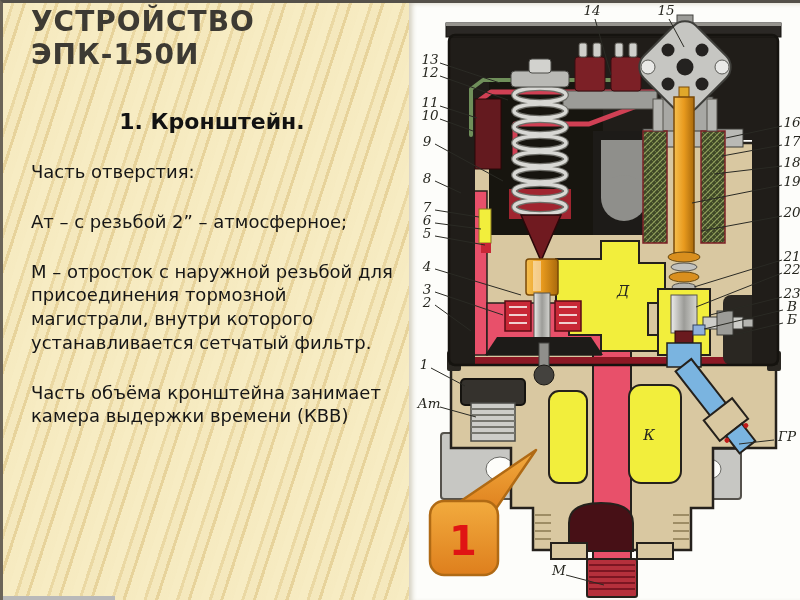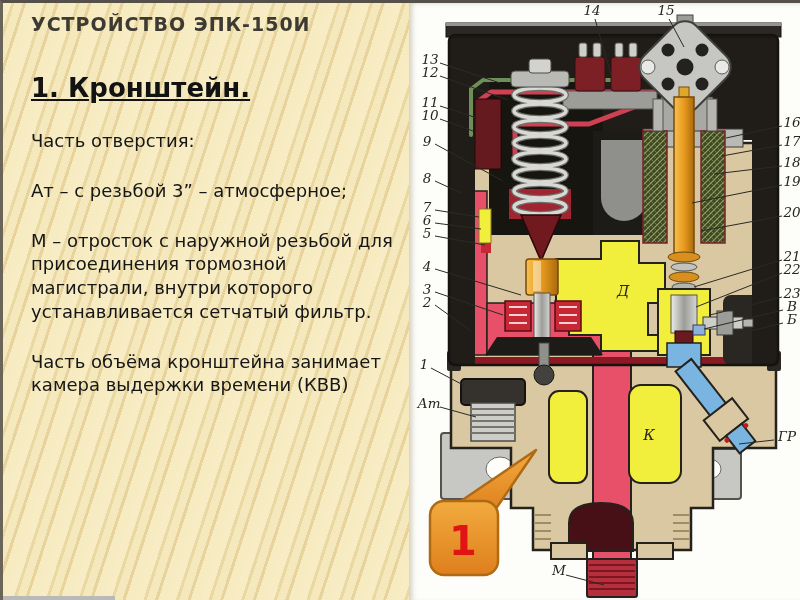--- a/index.html
+++ b/index.html
@@ -8,23 +8,23 @@
     background-color:#f7ecc3;
     background-image:
       repeating-linear-gradient(108deg,
         rgba(205,170,90,0) 0 8px,
         rgba(205,170,90,0.30) 8px 11px,
         rgba(205,170,90,0.06) 11px 19px,
         rgba(205,170,90,0.38) 19px 22px,
         rgba(205,170,90,0.02) 22px 31px);
     border-top:3px solid #55514a;border-left:3px solid #6b6458;box-sizing:border-box;}
   .text-panel{position:absolute;left:0;top:0;width:406px;height:600px;}
-  .slide-title{margin:10px 0 0 28px;font-size:19px;letter-spacing:1px;color:#3d3a33;}
-  .section-heading{margin:38px 8px 0 28px;width:362px;
-    font-size:26px;font-weight:bold;color:#121212;text-decoration:underline;}
+  .slide-title{margin:2px 0 0 28px;font-size:28px;letter-spacing:1px;color:#3d3a33;}
+  .section-heading{margin:38px 8px 0 28px;width:362px;text-align:center;
+    font-size:22px;font-weight:bold;color:#121212;}
   .para{margin:26px 0 0 28px;width:368px;font-size:18px;line-height:1.32;color:#161616;}
   .para.gap-large{}
   .para.gap-small{}
   .pic-panel{position:absolute;left:406px;top:0;width:394px;height:600px;background:#fdfdfa;
     box-shadow:inset 3px 0 5px rgba(90,70,20,0.25);}
   .edge-bottom{position:absolute;left:0;bottom:0;width:112px;height:4px;background:#b9b9b9;}
   svg{display:block;}
   .dg-label{font:italic 13.5px "DejaVu Serif","Liberation Serif",serif;fill:#26261f;text-anchor:middle;}
   .dg-label.big{font-size:15px;}
   .leader{stroke:#2a2a24;stroke-width:1;}
@@ -34,21 +34,21 @@
 </style>
 </head>
 <body>
 
 <div class="slide">
 
   <div class="text-panel">
     <h1 class="slide-title">УСТРОЙСТВО ЭПК-150И</h1>
     <div class="section-heading">1. Кронштейн.</div>
     <p class="para">Часть отверстия:</p>
-    <p class="para">Ат – с резьбой 3” – атмосферное;</p>
+    <p class="para">Ат – с резьбой 2” – атмосферное;</p>
     <p class="para gap-large">М – отросток с наружной резьбой для присоединения тормозной магистрали, внутри которого устанавливается сетчатый фильтр.</p>
     <p class="para gap-small">Часть объёма кронштейна занимает камера выдержки времени (КВВ)</p>
   </div>
 
   <div class="pic-panel">
     <svg id="diagram-svg" width="394" height="600" viewBox="406 0 394 600" role="img">
       <defs>
         <linearGradient id="gold" x1="0" y1="0" x2="1" y2="0">
           <stop offset="0" stop-color="#f6c050"></stop>
             <stop offset="0.5" stop-color="#e89a1e"></stop>

